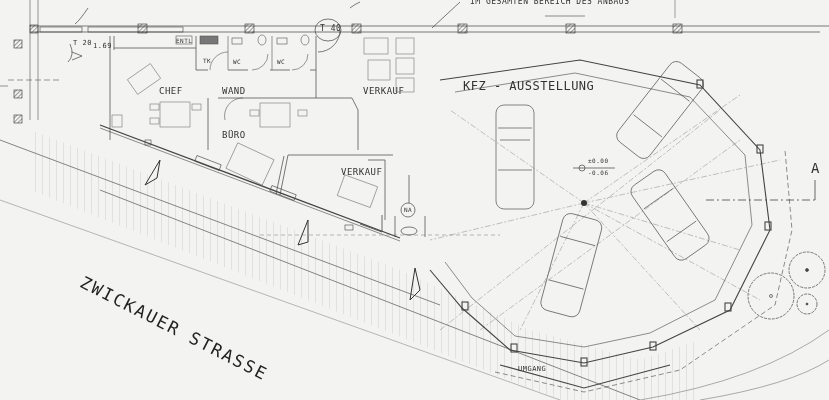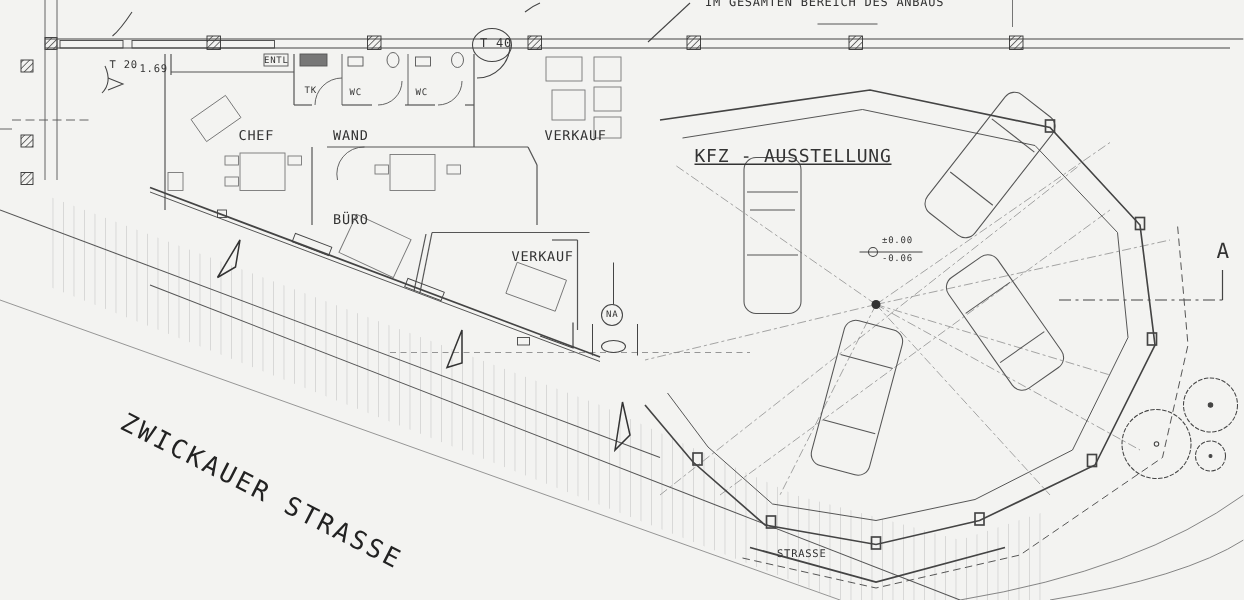--- a/index.html
+++ b/index.html
@@ -234,25 +234,25 @@
 <div class="lbl tiny" style="left:320px;top:24px;font-size:8px;">T 40</div>
 
 <div class="lbl tiny" style="left:176px;top:37px;">ENTL</div>
 <div class="lbl tiny" style="left:203px;top:57px;">TK</div>
 <div class="lbl tiny" style="left:233px;top:58px;">WC</div>
 <div class="lbl tiny" style="left:277px;top:58px;">WC</div>
 
 <div class="lbl room" style="left:159px;top:86px;">CHEF</div>
 <div class="lbl room" style="left:222px;top:86px;">WAND</div>
 <div class="lbl room" style="left:363px;top:86px;">VERKAUF</div>
-<div class="lbl room" style="left:222px;top:130px;margin-top:12px;">BÜRO</div>
+<div class="lbl room" style="left:222px;top:130px;">BÜRO</div>
 <div class="lbl room" style="left:341px;top:167px;">VERKAUF</div>
 <div class="lbl tiny" style="left:404px;top:206px;">NA</div>
 
-<div class="lbl big" style="left:463px;top:97px;text-decoration:underline;">KFZ - AUSSTELLUNG</div>
-<div class="lbl tiny" style="left:518px;top:365px;font-size:7px;">STRASSE</div>
+<div class="lbl big" style="left:463px;top:79px;">KFZ - AUSSTELLUNG</div>
+<div class="lbl tiny" style="left:518px;top:365px;font-size:7px;">UMGANG</div>
 
 <div class="lbl tiny" style="left:588px;top:157px;font-size:6px;">±0.00</div>
 <div class="lbl tiny" style="left:588px;top:169px;font-size:6px;">-0.06</div>
 
 <div class="lbl section" style="left:811px;top:160px;">A</div>
 
 <div class="lbl street" style="left:86px;top:272px;">ZWICKAUER STRASSE</div>
 
 </body></html>

